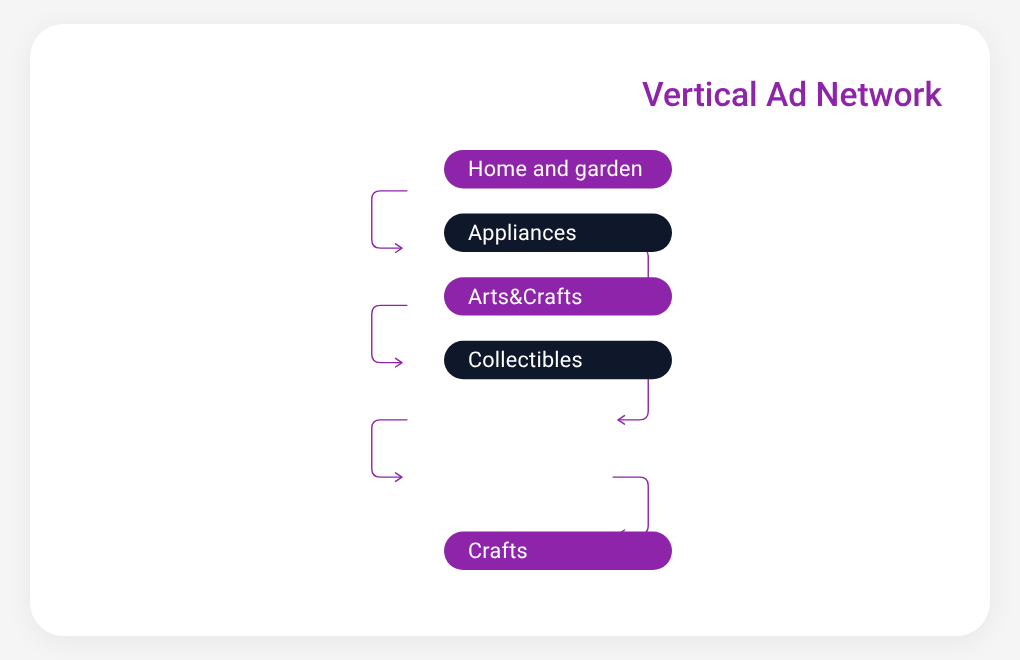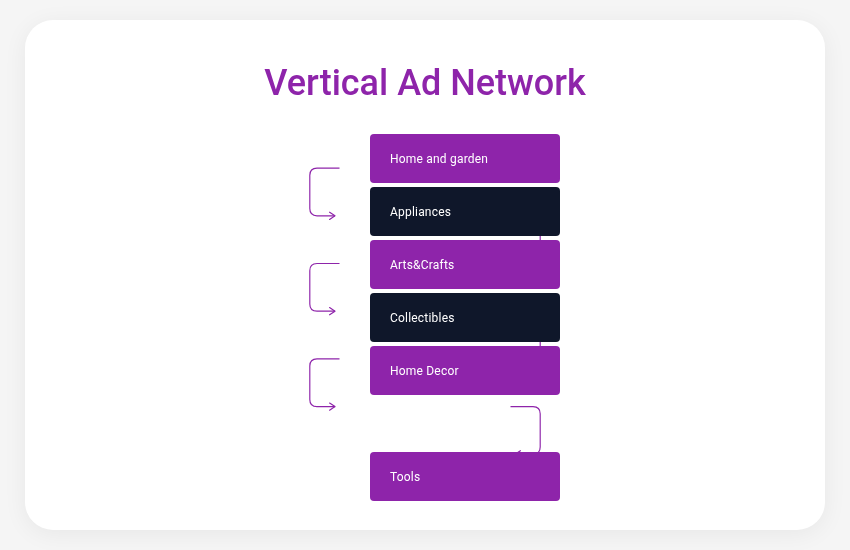--- a/index.html
+++ b/index.html
@@ -19,37 +19,37 @@
     .card {
       width: 800px;
       height: 510px;
       background: #ffffff;
       border-radius: 28px;
       box-shadow: 0 4px 24px rgba(0,0,0,0.06);
       padding: 42px 40px;
       position: relative;
     }
     .title {
-      text-align: center;
-      font-size: 36px;
+      text-align: right;
+      font-size: 28px;
       font-weight: 500;
       color: #8e24aa;
     }
     .diagram {
       position: relative;
       width: 100%;
       height: 400px;
     }
     .node {
       position: absolute;
       width: 190px;
-      height: 49px;
-      border-radius: 4px;
+      height: 32px;
+      border-radius: 16px;
       color: #ffffff;
-      font-size: 12px;
+      font-size: 18px;
       font-weight: 400;
       display: flex;
       align-items: center;
       padding-left: 20px;
       left: 305px;
       letter-spacing: 0.2px;
     }
     .node.purple {
       background: #8e24aa;
     }
@@ -101,21 +101,18 @@
     </div>
     <div class="node orange" style="top:83px">
       <span>Appliances</span>
     </div>
     <div class="node purple" style="top:136px">
       <span>Arts&amp;Crafts</span>
     </div>
     <div class="node orange" style="top:189px">
       <span>Collectibles</span>
     </div>
-    <div class="node purple" style="top:242px">
-      <span>Home Decor</span>
-    </div>
     <div class="node purple" style="top:348px">
-      <span>Tools</span>
+      <span>Crafts</span>
     </div>
 
   </div>
 </div>
 
 </body></html>

